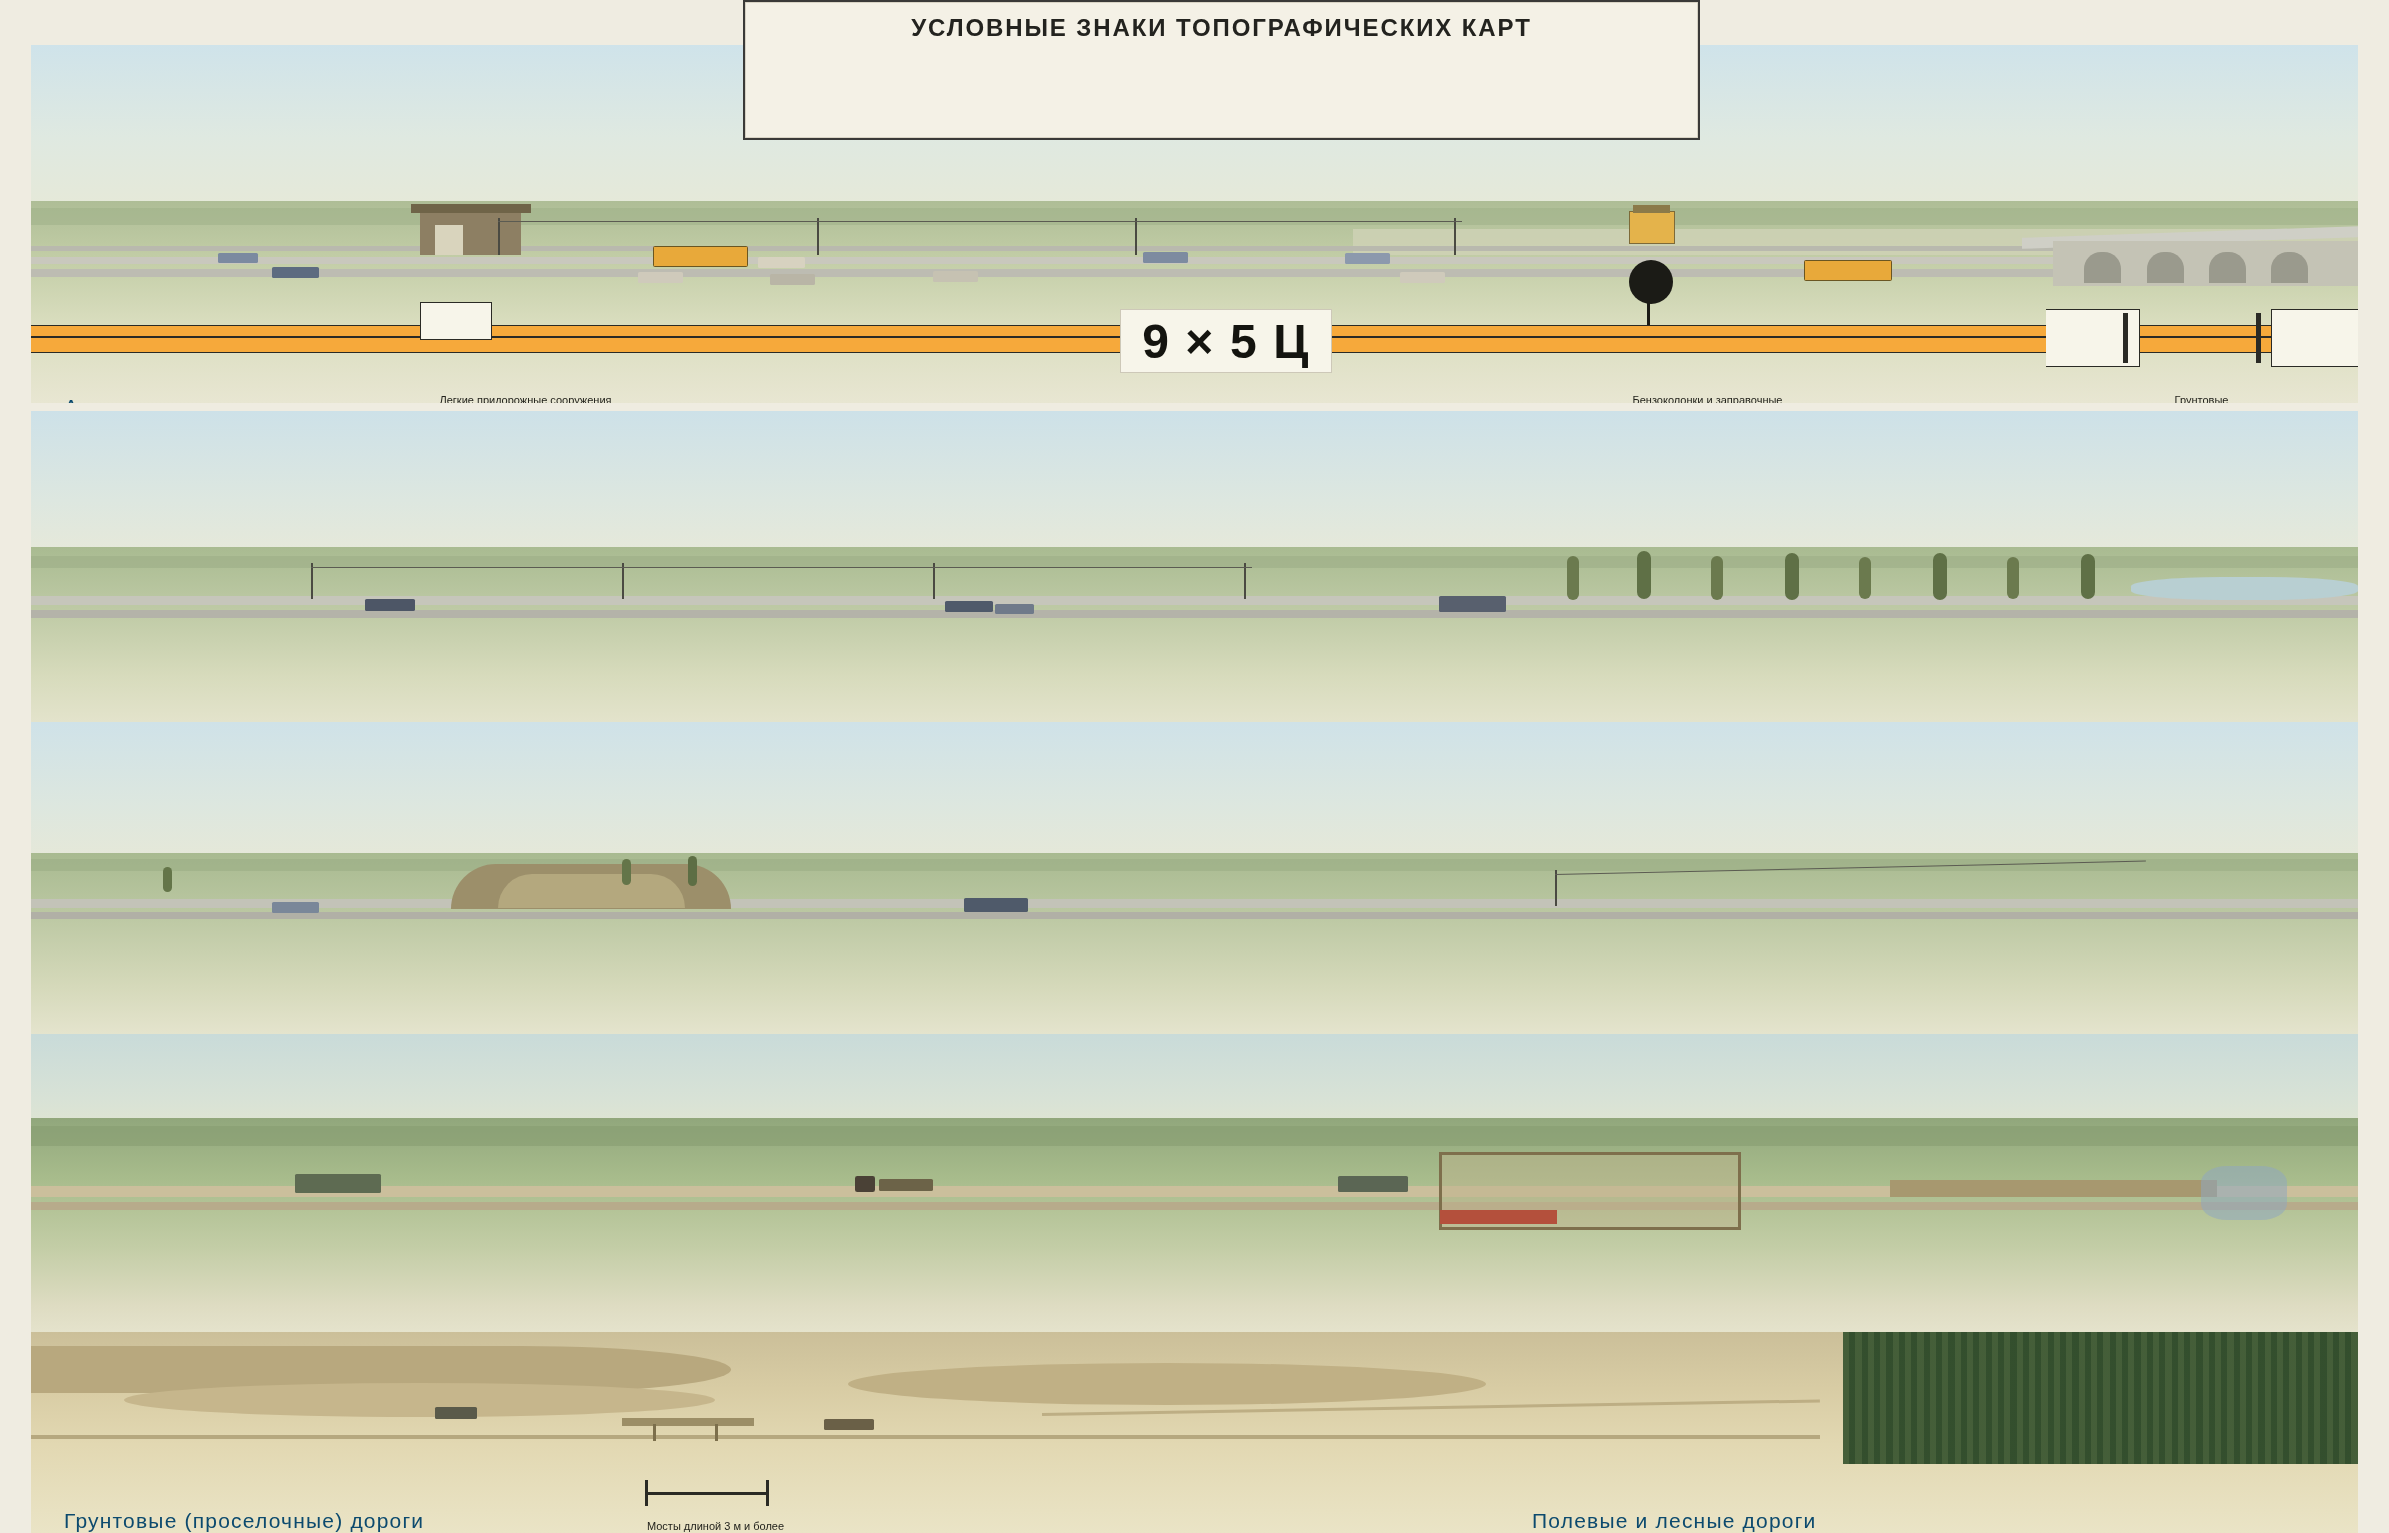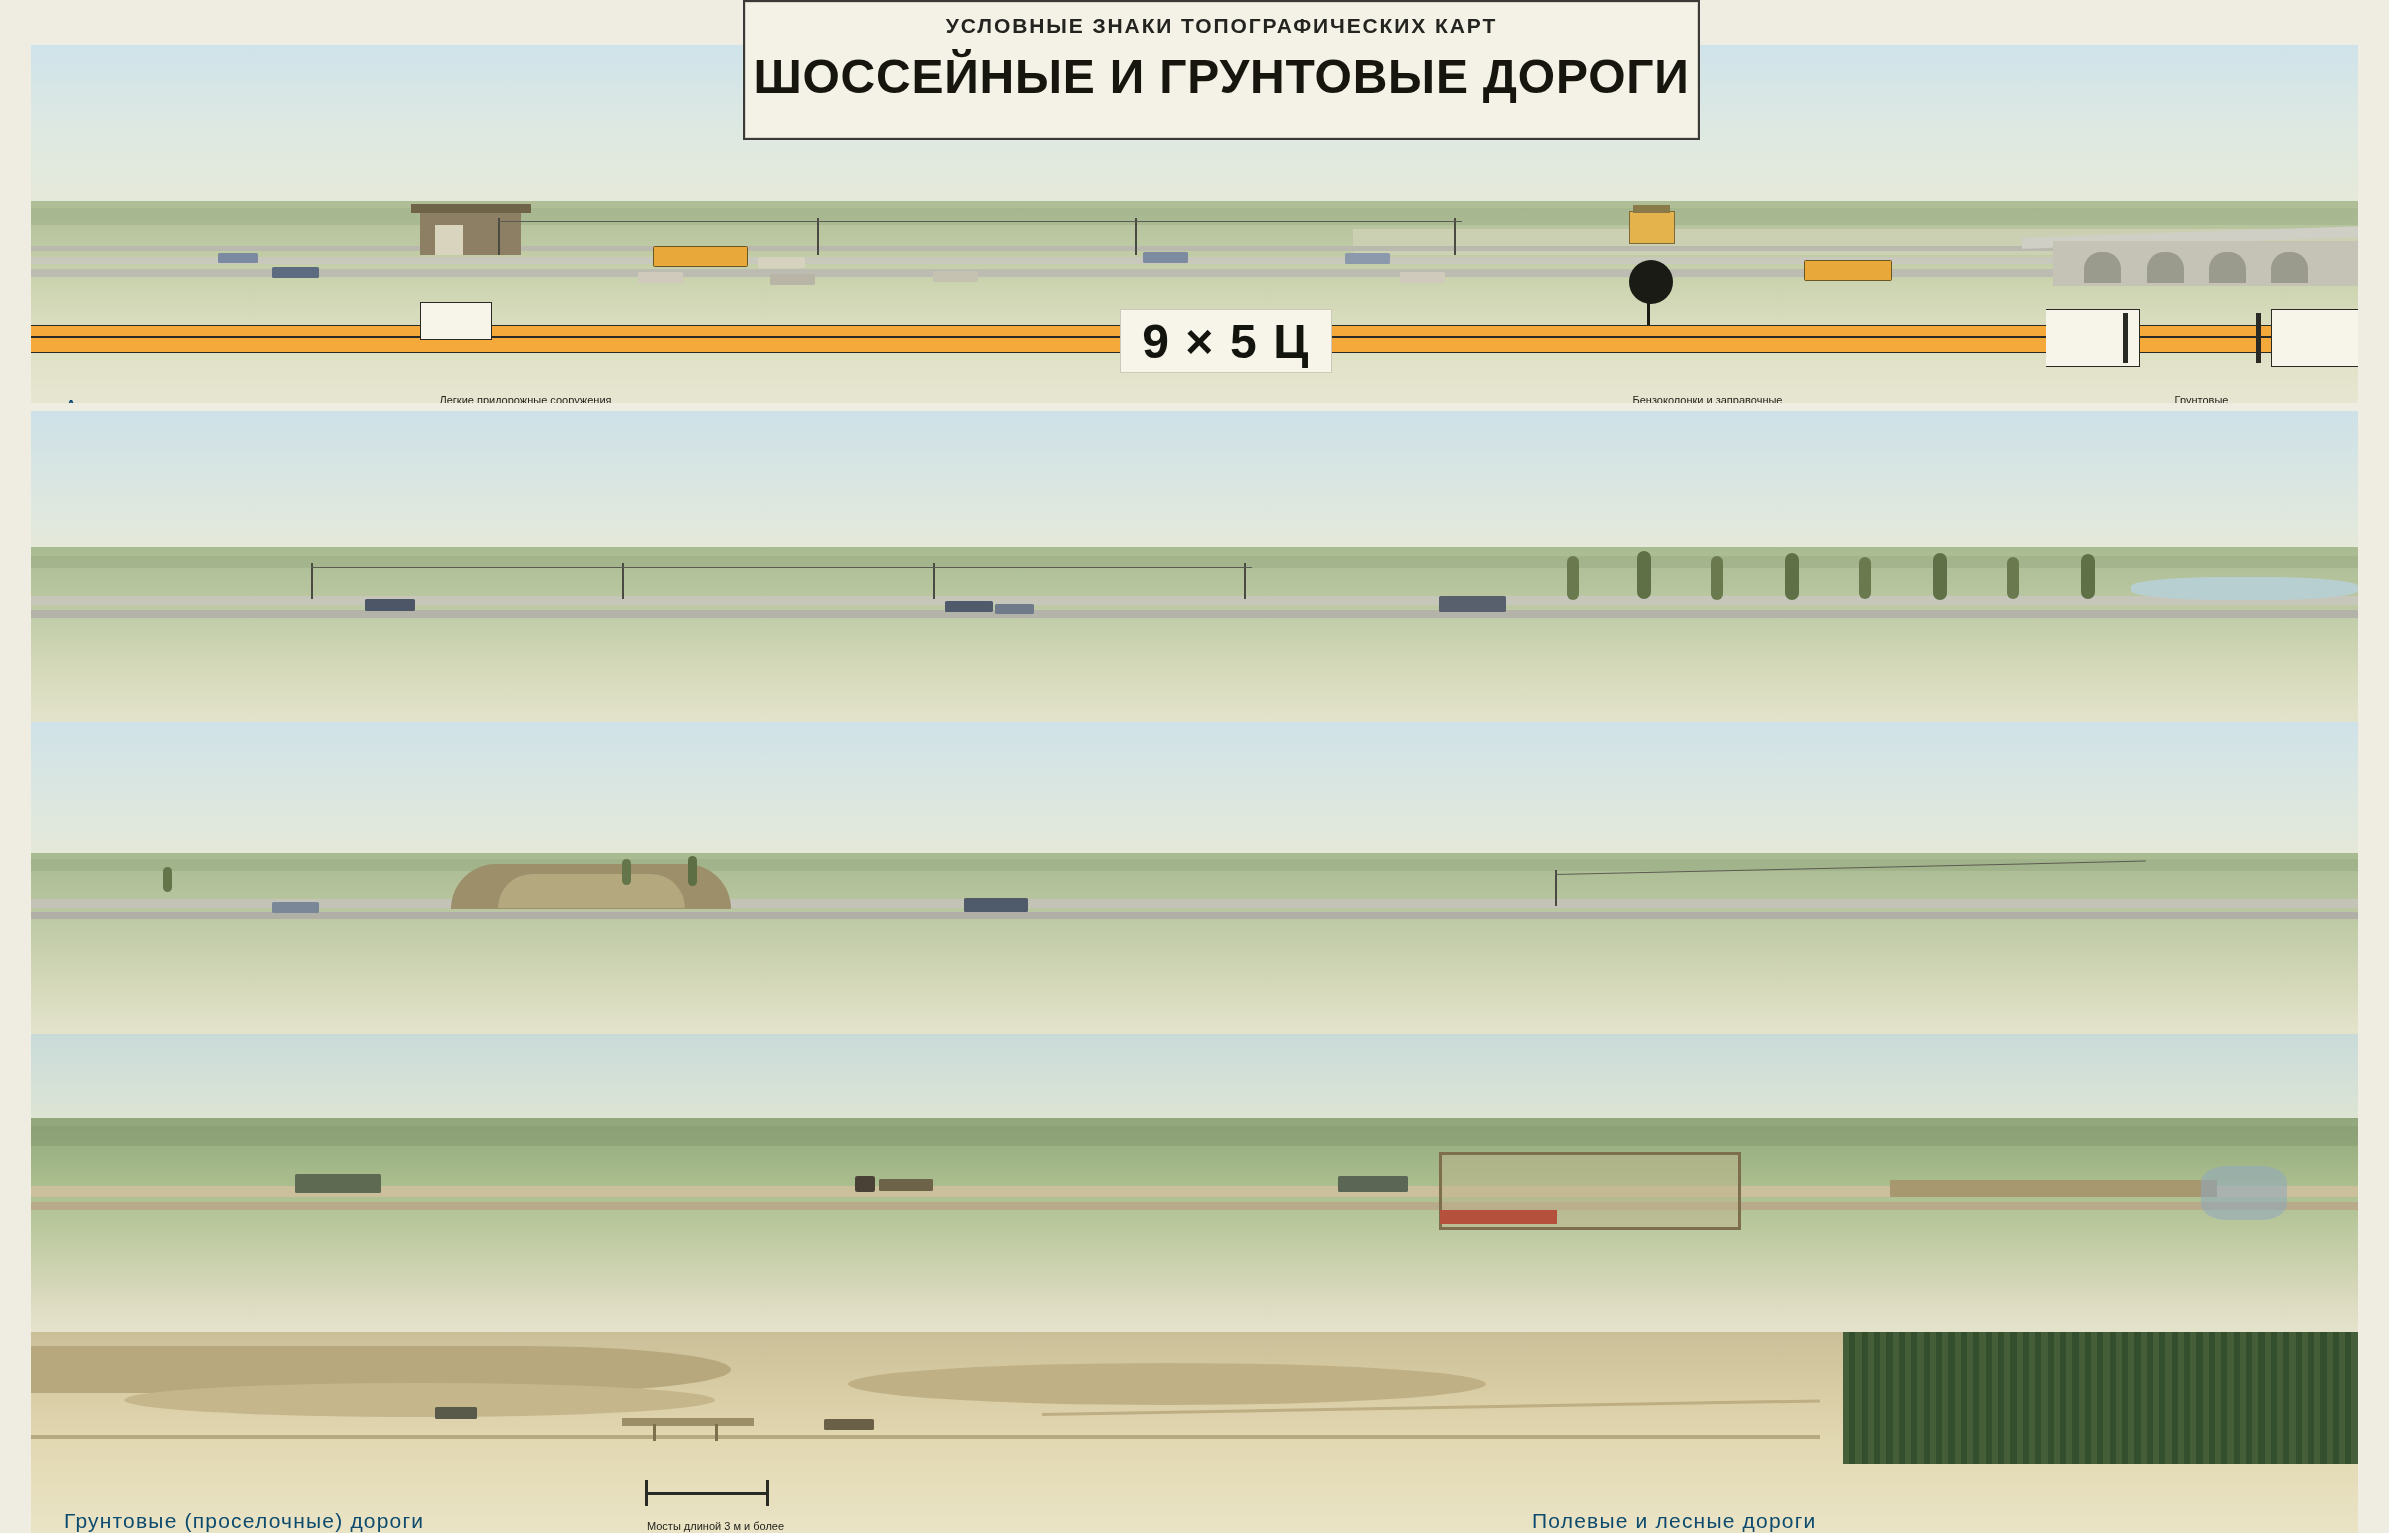--- a/index.html
+++ b/index.html
@@ -14,21 +14,21 @@
 
   
   .title-plate{
     position:absolute;left:743px;top:0px;width:953px;height:136px;
     background:#f4f1e6;border:2.3px solid #3a3a38;
     box-shadow:0 0 0 0.8px #cfcabb inset;
     text-align:center;
     z-index:40;
   }
   .title-sub{
-    margin-top:12.4px;font-size:21px;letter-spacing:1.9px;font-weight:bold;color:#23231f;
+    margin-top:12.4px;font-size:24px;letter-spacing:1.9px;font-weight:bold;color:#23231f;
   }
   .title-main{
     margin-top:11px;font-size:48px;letter-spacing:0.8px;font-weight:bold;color:#16160f;
   }
 
   
   .band{position:absolute;left:31px;width:2327px;overflow:hidden;}
   .sky{position:absolute;left:0;right:0;top:0;height:40%;}
   .ground{position:absolute;left:0;right:0;bottom:0;}
 
@@ -55,21 +55,20 @@
   .bridge-sym{position:absolute;}
   .bridge-sym i{position:absolute;background:#2a2a24;}
 </style>
 </head>
 <body>
 
 <div class="poster">
 
   <div class="title-plate">
     <div class="title-sub">УСЛОВНЫЕ ЗНАКИ ТОПОГРАФИЧЕСКИХ КАРТ</div>
-    <div class="title-main">ШОССЕЙНЫЕ И ГРУНТОВЫЕ ДОРОГИ</div>
   </div>
 
   <div class="band" style="top:45px;height:358px;">
     <div class="sky" style="height:167px;background:linear-gradient(#cfe3ea 0%,#dfe9e1 55%,#e6e9d8 100%);"></div>
     <div class="ground" style="top:156px;height:202px;background:linear-gradient(#aebd96 0%,#c2cda6 28%,#d9ddbe 60%,#e8e6d2 100%);"></div>
 
     <div style="position:absolute;left:0;top:163px;width:100%;height:17px;background:#9fb089;opacity:.55;"></div>
     <div style="position:absolute;left:1322px;top:184px;width:1005px;height:26.4px;background:#cfd2b6;opacity:.8;"></div>
 
     <div style="position:absolute;left:0;top:201px;width:2100px;height:5.4px;background:#b9b9ae;"></div>

